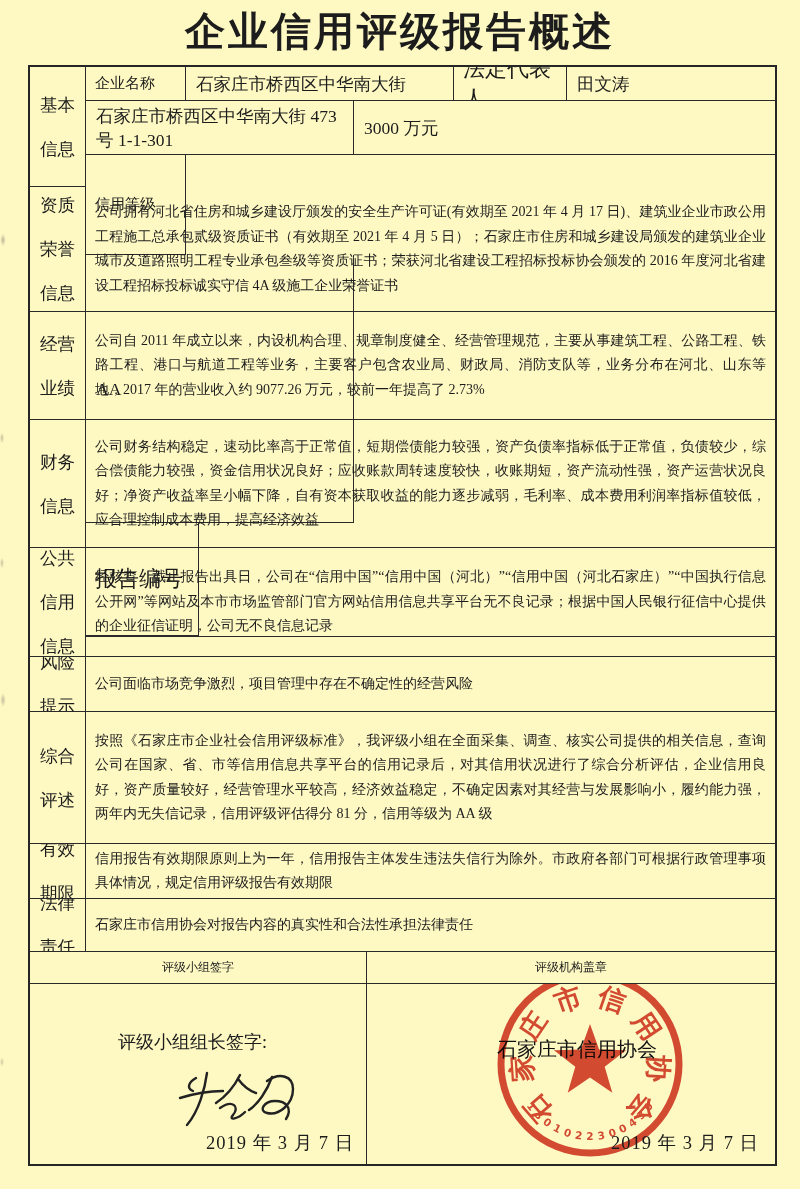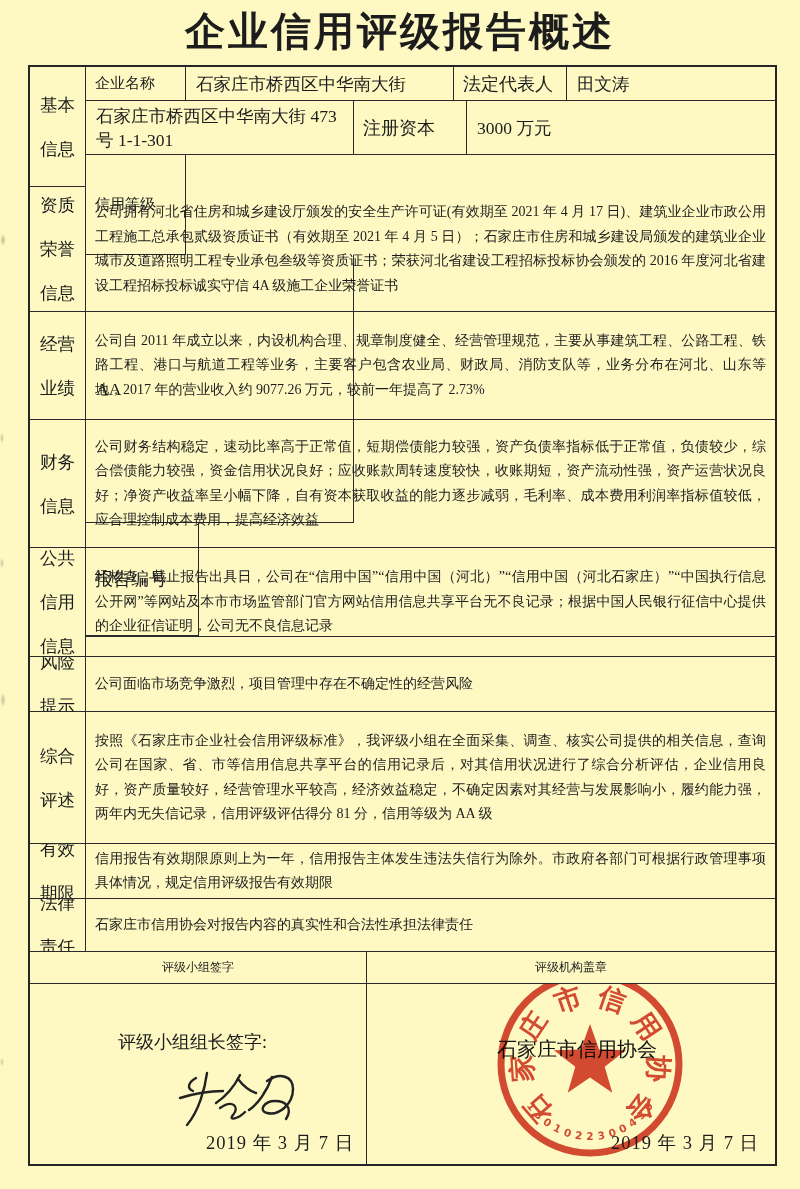--- a/index.html
+++ b/index.html
@@ -38,21 +38,21 @@
     text-align:center;font-size:17.5px;line-height:44px;
     word-break:break-all;padding:0 10px;
   }
   
   .basic{display:flex;}
   .basic-right{flex:1;display:flex;flex-direction:column;}
   .b-row{display:flex;}
   .b-row.r1{height:34px;} .b-row.r2{height:54px;} .b-row.r3{height:32px;flex-direction:column;}
   .b-lab{width:100px;flex:0 0 100px;display:flex;align-items:center;padding-left:9px;font-size:15px;}
   .b-val{width:268px;flex:0 0 268px;display:flex;align-items:center;padding-left:10px;font-size:17.5px;line-height:24px;}
-  .b-lab2{width:113px;flex:0 0 113px;display:flex;align-items:center;padding-left:9px;font-size:18px;}
+  .b-lab2{width:113px;flex:0 0 113px;display:flex;align-items:center;padding-left:9px;font-size:22px;}
   .b-val2{flex:1;display:flex;align-items:center;padding-left:10px;font-size:17.5px;}
   
   .sectext{
     flex:1;display:flex;align-items:center;
     font-size:14px;line-height:24.5px;text-align:justify;
     padding:2px 9px;
   }
   .sectext > div{width:100%;}
   .sec0{height:125px}.sec1{height:108px}.sec2{height:128px}.sec3{height:109px}
   .sec4{height:55px}.sec5{height:132px}.sec6{height:55px}.sec7{height:53px}
@@ -92,21 +92,20 @@
       <div class="cell rowhead">基本信息</div>
       <div class="basic-right">
         <div class="b-row r1">
           <div class="cell b-lab">企业名称</div>
           <div class="cell b-val">石家庄市桥西区中华南大街</div>
           <div class="cell b-lab2">法定代表人</div>
           <div class="cell b-val2 last">田文涛</div>
         </div>
         <div class="b-row r2">
           <div class="cell b-val">石家庄市桥西区中华南大街 473 号 1-1-301</div>
-          <div class="cell b-lab2">注册资本</div>
           <div class="cell b-val2 last">3000 万元</div>
         </div>
         <div class="b-row r3">
           <div class="cell b-lab">信用等级</div>
           <div class="cell b-val">AA</div>
           <div class="cell b-lab2">报告编号</div>
           <div class="cell b-val2 last">石企信评（2019）268 号</div>
         </div>
       </div>
     </div>

